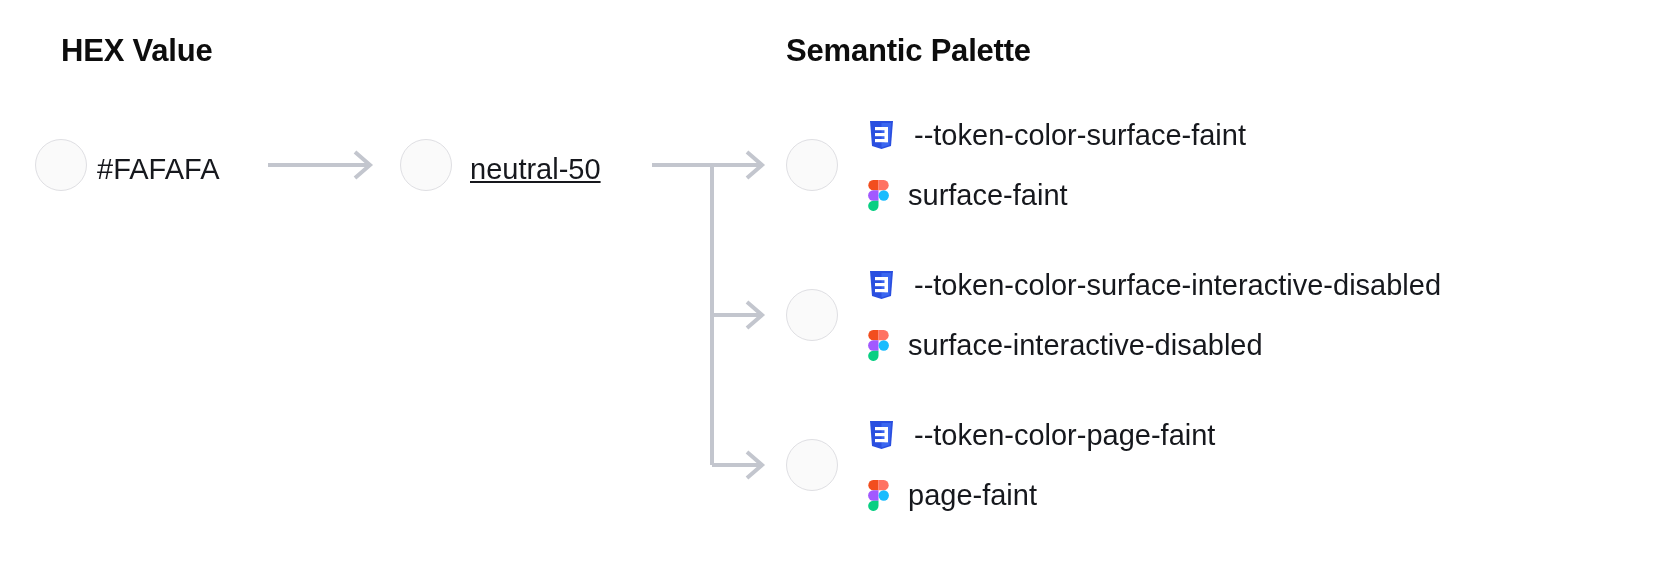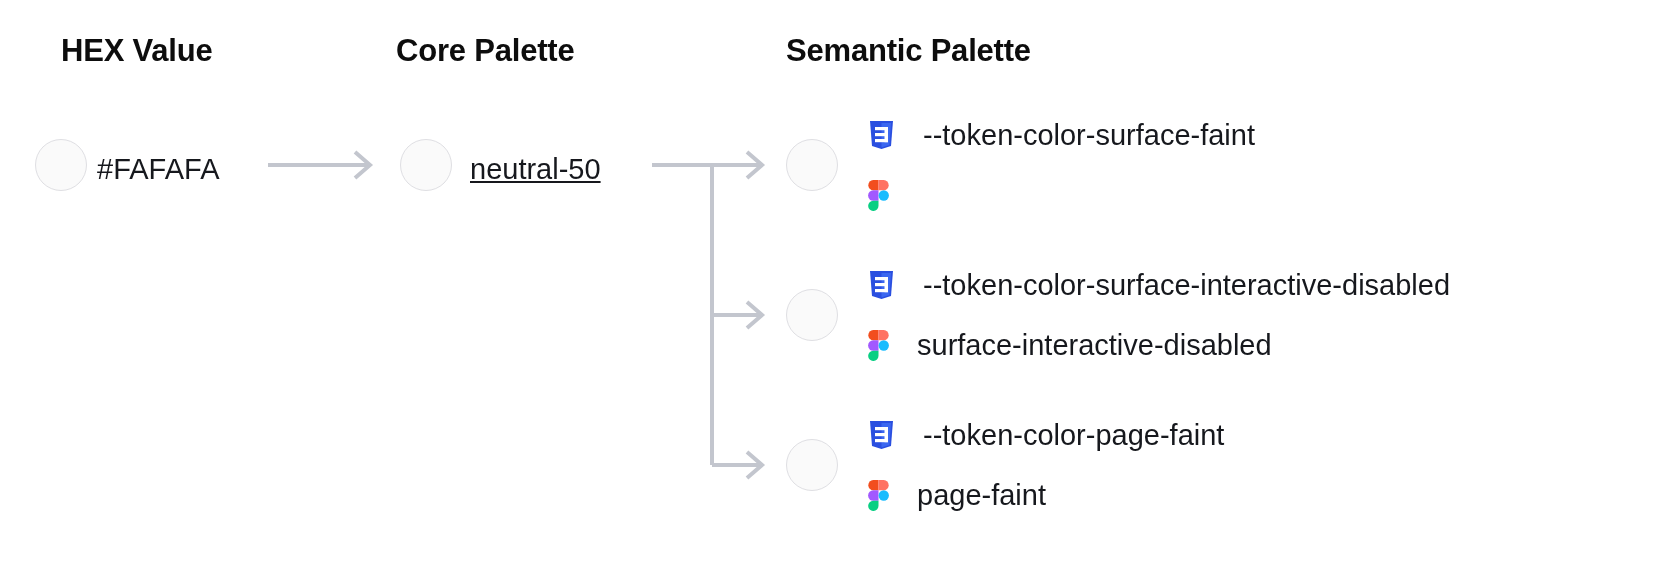--- a/index.html
+++ b/index.html
@@ -68,21 +68,21 @@
   .token-lines {
     position: absolute;
     left: 82px;
     top: 0;
     width: 800px;
   }
   .token-line {
     display: flex;
     align-items: center;
     height: 60px;
-    gap: 28px;
+    gap: 19px;
     white-space: nowrap;
   }
   .token-text {
     font-size: 29px;
     color: #16181d;
     line-height: 1;
     white-space: nowrap;
   }
 
   
@@ -119,21 +119,20 @@
     stroke-linejoin: miter;
   }
 </style>
 </head>
 <body>
 
 <div id="stage">
 
   <div class="col-header" id="hdr-hex">HEX Value</div>
 
-  <div class="col-header" id="hdr-core">Core Palette</div>
 
   <div class="col-header" id="hdr-semantic">Semantic Palette</div>
 
   <svg id="connectors" viewBox="0 0 1672 584" xmlns="http://www.w3.org/2000/svg">
 
     <line class="conn-line" x1="268" y1="165" x2="370" y2="165"></line>
     <polyline class="conn-head" points="355,152 370,165 355,178"></polyline>
 
     <line class="conn-line" x1="652" y1="165" x2="712" y2="165"></line>
 
@@ -170,20 +169,21 @@
         <span class="token-text">--token-color-surface-faint</span>
       </div>
       <div class="token-line">
         <svg class="icon figma" viewBox="0 0 21 31">
           <path d="M5.25 0 H10.5 V10.33 H5.25 A5.17 5.17 0 0 1 5.25 0 Z" fill="#F24E1E"></path>
           <path d="M10.5 0 H15.75 A5.17 5.17 0 0 1 15.75 10.33 H10.5 Z" fill="#FF7262"></path>
           <path d="M5.25 10.33 H10.5 V20.67 H5.25 A5.17 5.17 0 0 1 5.25 10.33 Z" fill="#A259FF"></path>
           <circle cx="15.75" cy="15.5" r="5.17" fill="#1ABCFE"></circle>
           <path d="M5.25 20.67 H10.5 V25.83 A5.17 5.17 0 1 1 5.25 20.67 Z" fill="#0ACF83"></path>
         </svg>
+        <span class="token-text">surface-faint</span>
       </div>
     </div>
   </div>
 
   <div class="sem-row" style="top:405px;">
     <div class="swatch"></div>
     <div class="token-lines">
       <div class="token-line">
         <svg class="icon" viewBox="0 0 27 30">
           <path d="M2 1 L25 1 L23 26 L13.5 29 L4 26 Z" fill="#2A4FE0"></path>

